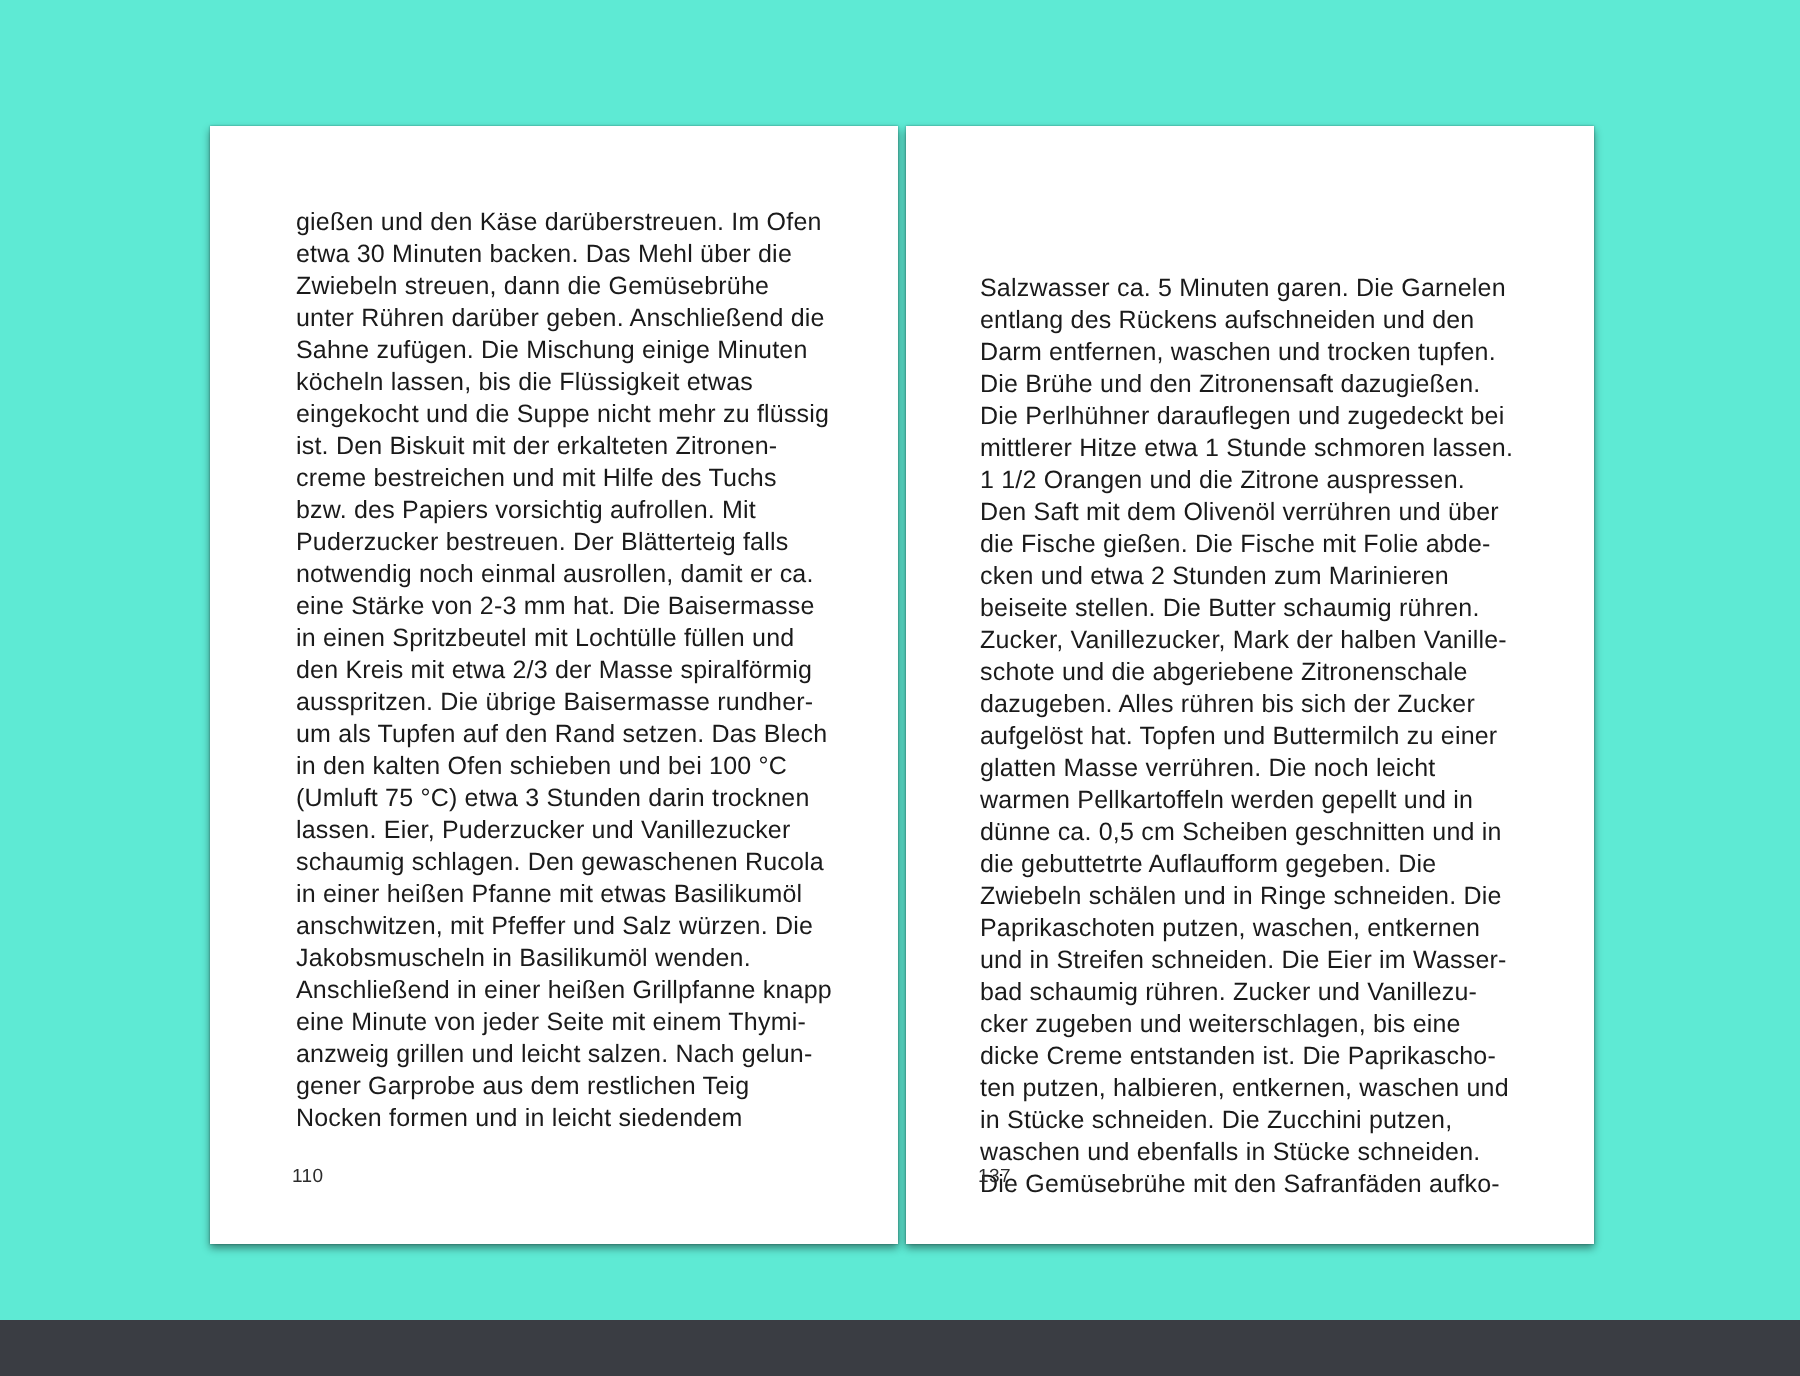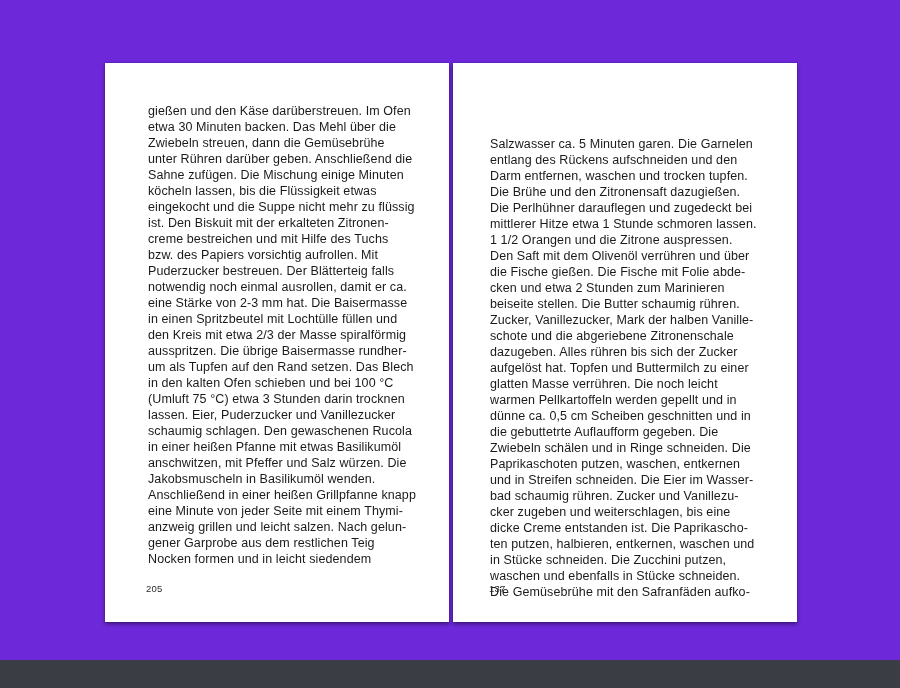--- a/index.html
+++ b/index.html
@@ -8,21 +8,21 @@
     width: 900px;
     height: 688px;
     background: #3a3d43;
     overflow: hidden;
     font-family: "Liberation Sans", sans-serif;
   }
   .viewer {
     position: relative;
     width: 900px;
     height: 660px;
-    background: #6d28d9;
+    background: #5eead4;
   }
   .spread {
     position: absolute;
     left: 105px;
     top: 63px;
     display: flex;
     gap: 4px;
   }
   .page {
     width: 344px;
@@ -82,21 +82,21 @@
 lassen. Eier, Puderzucker und Vanillezucker
 schaumig schlagen. Den gewaschenen Rucola
 in einer heißen Pfanne mit etwas Basilikumöl
 anschwitzen, mit Pfeffer und Salz würzen. Die
 Jakobsmuscheln in Basilikumöl wenden.
 Anschließend in einer heißen Grillpfanne knapp
 eine Minute von jeder Seite mit einem Thymi-
 anzweig grillen und leicht salzen. Nach gelun-
 gener Garprobe aus dem restlichen Teig
 Nocken formen und in leicht siedendem</div>
-      <div class="page-number">205</div>
+      <div class="page-number">110</div>
     </div>
 
     <div class="page page-right">
       <div class="page-text">Salzwasser ca. 5 Minuten garen. Die Garnelen
 entlang des Rückens aufschneiden und den
 Darm entfernen, waschen und trocken tupfen.
 Die Brühe und den Zitronensaft dazugießen.
 Die Perlhühner darauflegen und zugedeckt bei
 mittlerer Hitze etwa 1 Stunde schmoren lassen.
 1 1/2 Orangen und die Zitrone auspressen.

